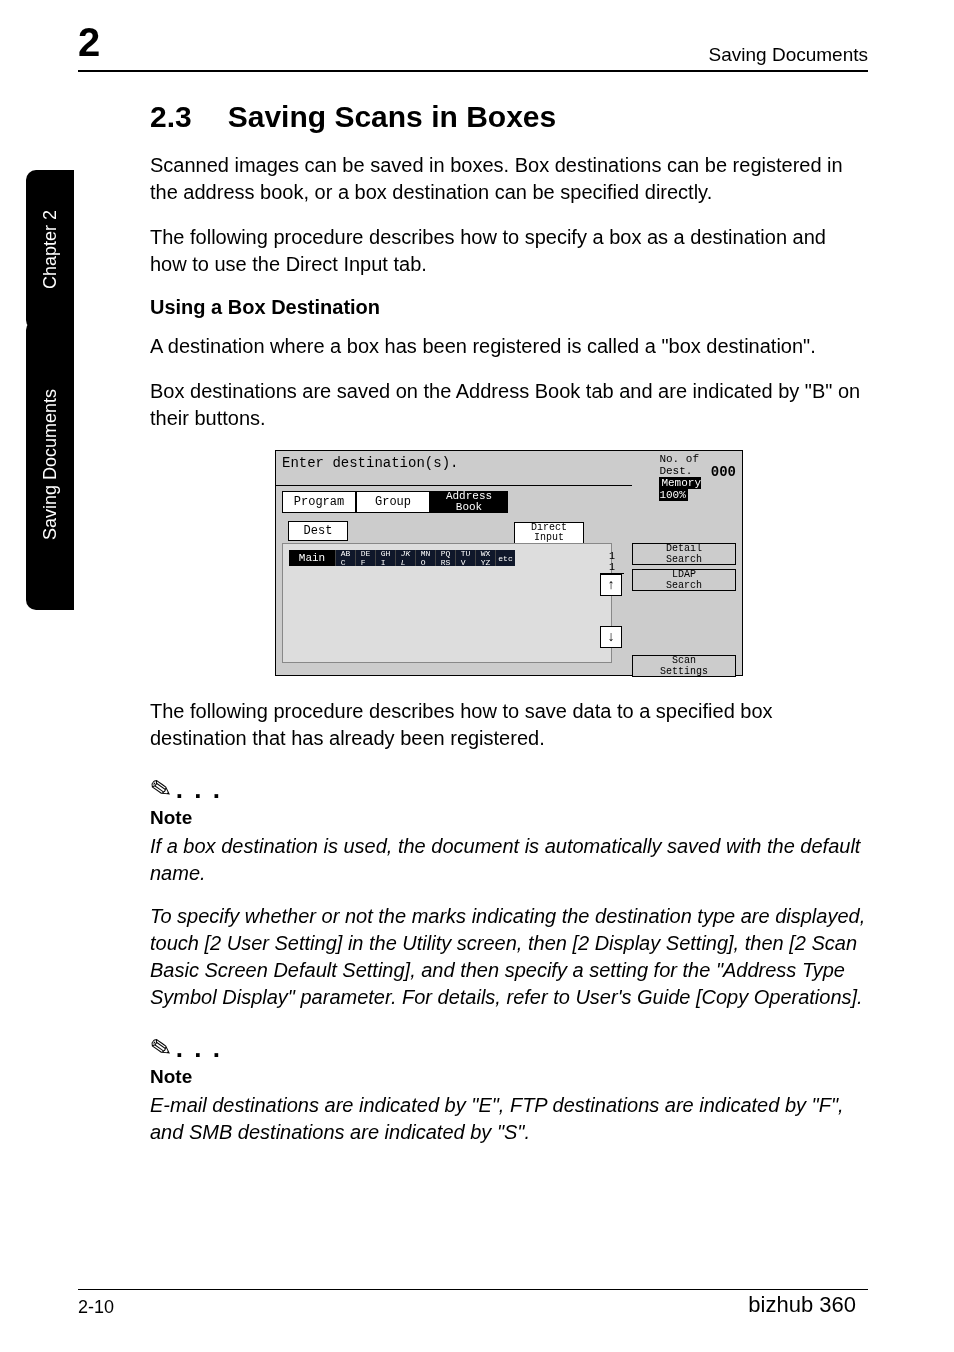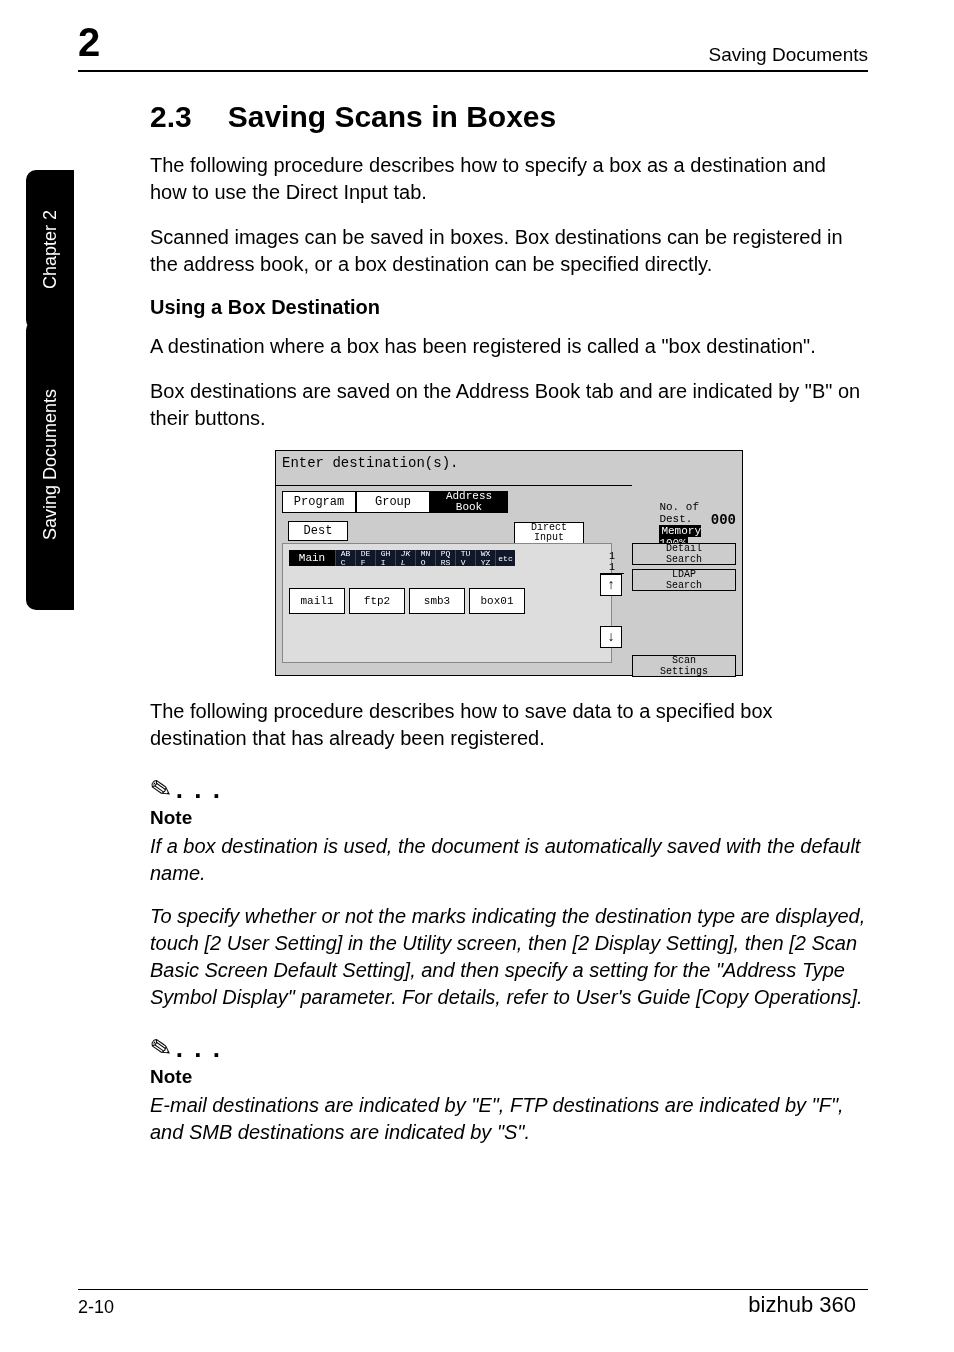--- a/index.html
+++ b/index.html
@@ -46,21 +46,21 @@
 
   .screenshot {
     width: 468px; height: 226px; margin: 10px auto 22px auto;
     background: #ccc; border: 1px solid #000; position: relative;
     font-family: "Courier New", monospace;
   }
   .ss-top {
     position: absolute; left: 6px; top: 4px; font-size: 14px; color: #000;
   }
   .ss-right {
-    position: absolute; right: 6px; top: 2px; font-size: 11px; color: #000; text-align: left; line-height: 1.1; margin-top: 48px;
+    position: absolute; right: 6px; top: 2px; font-size: 11px; color: #000; text-align: left; line-height: 1.1;
   }
   .ss-hr { position: absolute; left: 0; right: 110px; top: 34px; border-top: 1px solid #000; }
   .tabrow { position: absolute; left: 6px; top: 40px; display: flex; gap: 0; }
   .tabbtn { background: #fff; border: 1px solid #000; font-size: 12px; height: 22px; display:flex; align-items:center; justify-content:center; }
   .tabbtn.program { width: 74px; }
   .tabbtn.group   { width: 74px; }
   .tabbtn.addr    { width: 78px; background:#000; color:#fff; font-size:11px; text-align:center; line-height:1;}
   .tabbtn.direct  { width: 70px; font-size:10px; line-height:1; text-align:center; margin-left:6px;margin-top:31px;}
   .dest-tab { position:absolute; left:12px; top:70px; width:60px; height:20px; background:#fff; border:1px solid #000; font-size:12px; display:flex; align-items:center; justify-content:center;}
   .dest-panel { position:absolute; left:6px; top:92px; width:330px; height:120px; background:#ddd; border:1px solid #888;}
@@ -110,22 +110,22 @@
     </div>
   </div>
 
   <div class="content">
 
     <div class="sec-head">
       <div class="sec-num">2.3</div>
       <div class="sec-title">Saving Scans in Boxes</div>
     </div>
 
+    <p class="body-p">Scanned images can be saved in boxes. Box destinations can be registered in the address book, or a box destination can be specified directly.</p>
     <p class="body-p">The following procedure describes how to specify a box as a destination and how to use the Direct Input tab.</p>
-    <p class="body-p">Scanned images can be saved in boxes. Box destinations can be registered in the address book, or a box destination can be specified directly.</p>
 
     <div class="sub-h">Using a Box Destination</div>
     <p class="body-p">A destination where a box has been registered is called a "box destination".</p>
     <p class="body-p">Box destinations are saved on the Address Book tab and are indicated by "B" on their buttons.</p>
 
     <div class="screenshot">
       <div class="ss-top">Enter destination(s).</div>
       <div class="ss-right">
         <span style="white-space:pre;">No. of
 Dest.</span>
@@ -156,26 +156,20 @@
           <div class="mb-seg" style="white-space:pre;">MN
 O</div>
           <div class="mb-seg" style="white-space:pre;">PQ
 RS</div>
           <div class="mb-seg" style="white-space:pre;">TU
 V</div>
           <div class="mb-seg" style="white-space:pre;">WX
 YZ</div>
           <div class="mb-seg">etc</div>
         </div>
-        <div class="addr-btns">
-          <div class="ab">mail1</div>
-          <div class="ab">ftp2</div>
-          <div class="ab">smb3</div>
-          <div class="ab">box01</div>
-        </div>
       </div>
       <div class="scroll-box">
         <div style="font-size:10px;text-align:center;white-space:pre;border-bottom:1px solid #000;">1
 1</div>
         <div class="sb">↑</div>
         <div class="sb">↓</div>
       </div>
       <div class="right-btns">
         <div class="rb" style="white-space:pre;">Detail
 Search</div>

